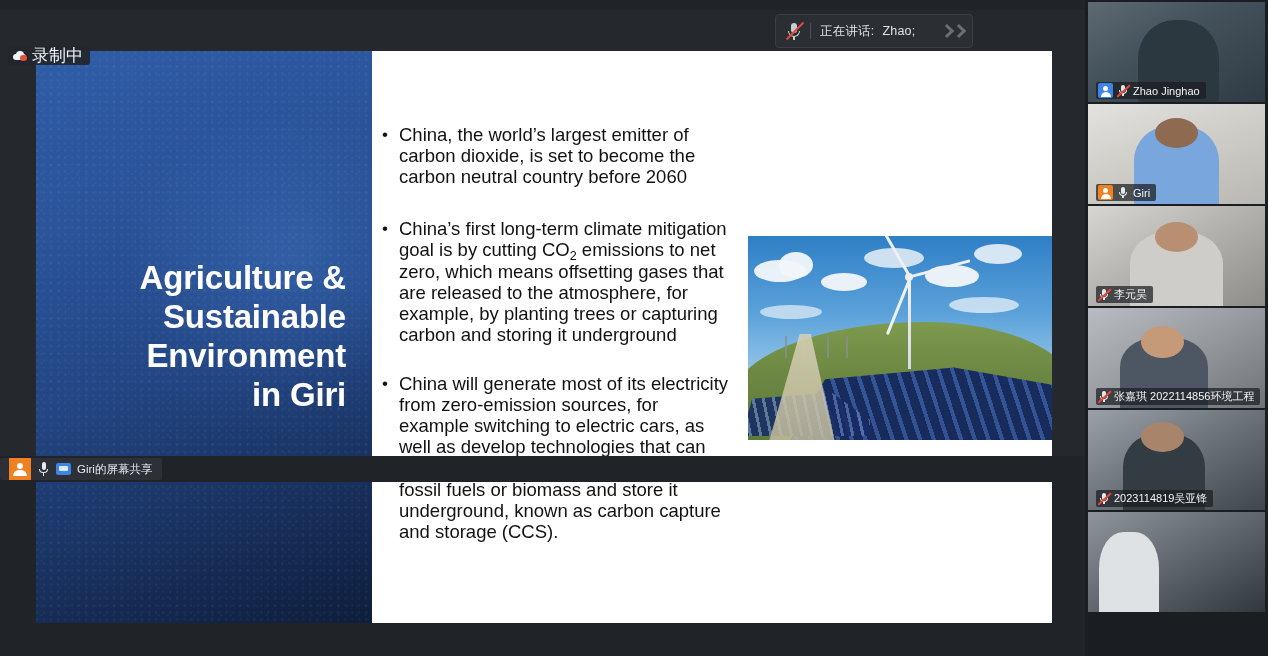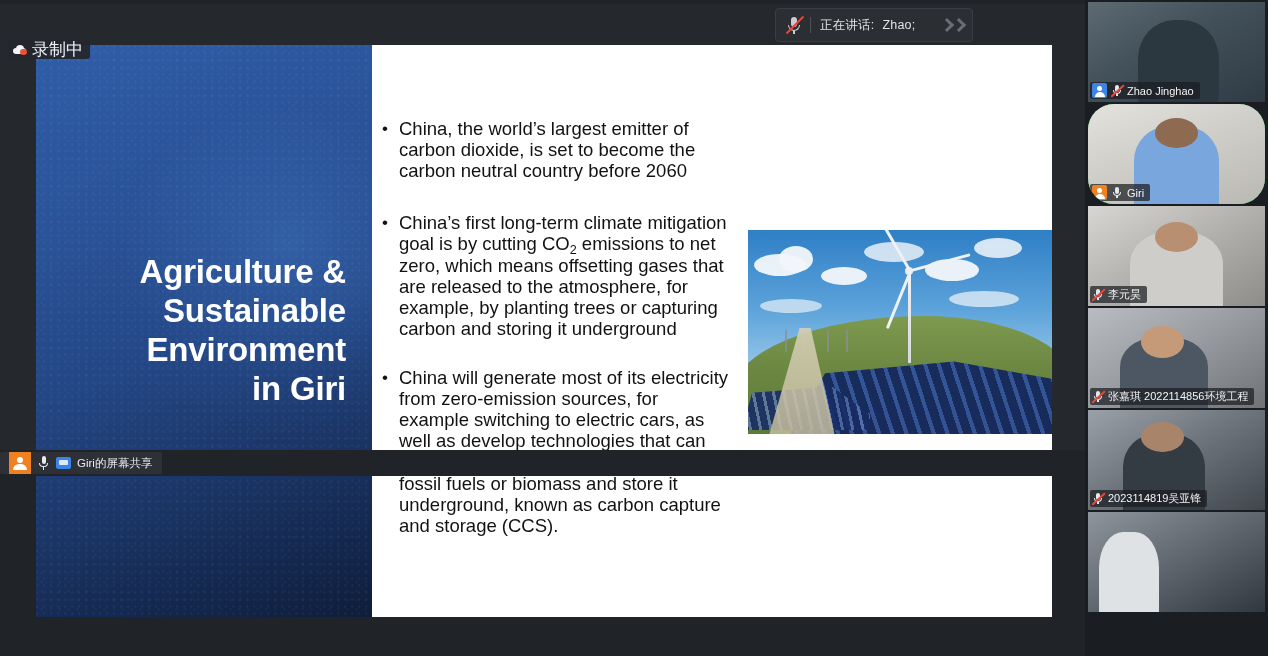--- a/index.html
+++ b/index.html
@@ -2,21 +2,21 @@
 <html><head>
 <meta charset="utf-8">
 <style>
   * { margin:0; padding:0; box-sizing:border-box; }
   html,body { width:1268px; height:656px; overflow:hidden; background:#1a1d21; }
   body { font-family:"Liberation Sans","DejaVu Sans",sans-serif; }
 
   .app { position:relative; width:1268px; height:656px; background:#202328; }
 
   
-  .stage { position:absolute; left:0; top:4px; width:1085px; height:472px; background:#25282d; }
+  .stage { position:absolute; left:0; top:10px; width:1085px; height:472px; background:#25282d; }
 
   
   .speak-bar{
     position:absolute; left:775px; top:4px; width:198px; height:34px;
     background:#2b2e33; border:1px solid #3a3e44; border-radius:4px;
     display:flex; align-items:center; padding:0 8px; z-index:40;
   }
   .speak-mic{ width:20px; height:20px; position:relative; flex:0 0 auto; }
   .speak-mic .body{
     position:absolute; left:7px; top:2px; width:6px; height:10px;
@@ -139,24 +139,24 @@
 
   
   .rail{
     position:absolute; right:0; top:0; width:183px; height:656px;
     background:#1a1d21; padding:0; overflow:hidden;
   }
   .tile{
     position:relative; width:177px; height:100px; margin:2px 3px 1px 3px;
     background:#3a3f45; overflow:hidden;
   }
-  .tile.active{ outline:3px solid #27d151; outline-offset:-3px;border-radius:26px; }
+  .tile.active{ outline:3px solid #27d151; outline-offset:-3px; }
   .tile .video{ position:absolute; inset:0; }
   .nameplate{
-    position:absolute; left:2px; bottom:3px; height:17px;
+    position:absolute; left:8px; bottom:3px; height:17px;
     background:rgba(26,29,33,.72); border-radius:2px;
     display:flex; align-items:center; gap:4px; padding:0 6px 0 2px; max-width:168px;
   }
   .nameplate .who{ color:#f2f4f6; font-size:11px; white-space:nowrap; overflow:hidden; }
   .av{
     width:15px; height:15px; border-radius:2px; position:relative; flex:0 0 auto;
     display:inline-block;
   }
   .av.blue{ background:#3c84e6; }
   .av.orange{ background:#ef8120; }

